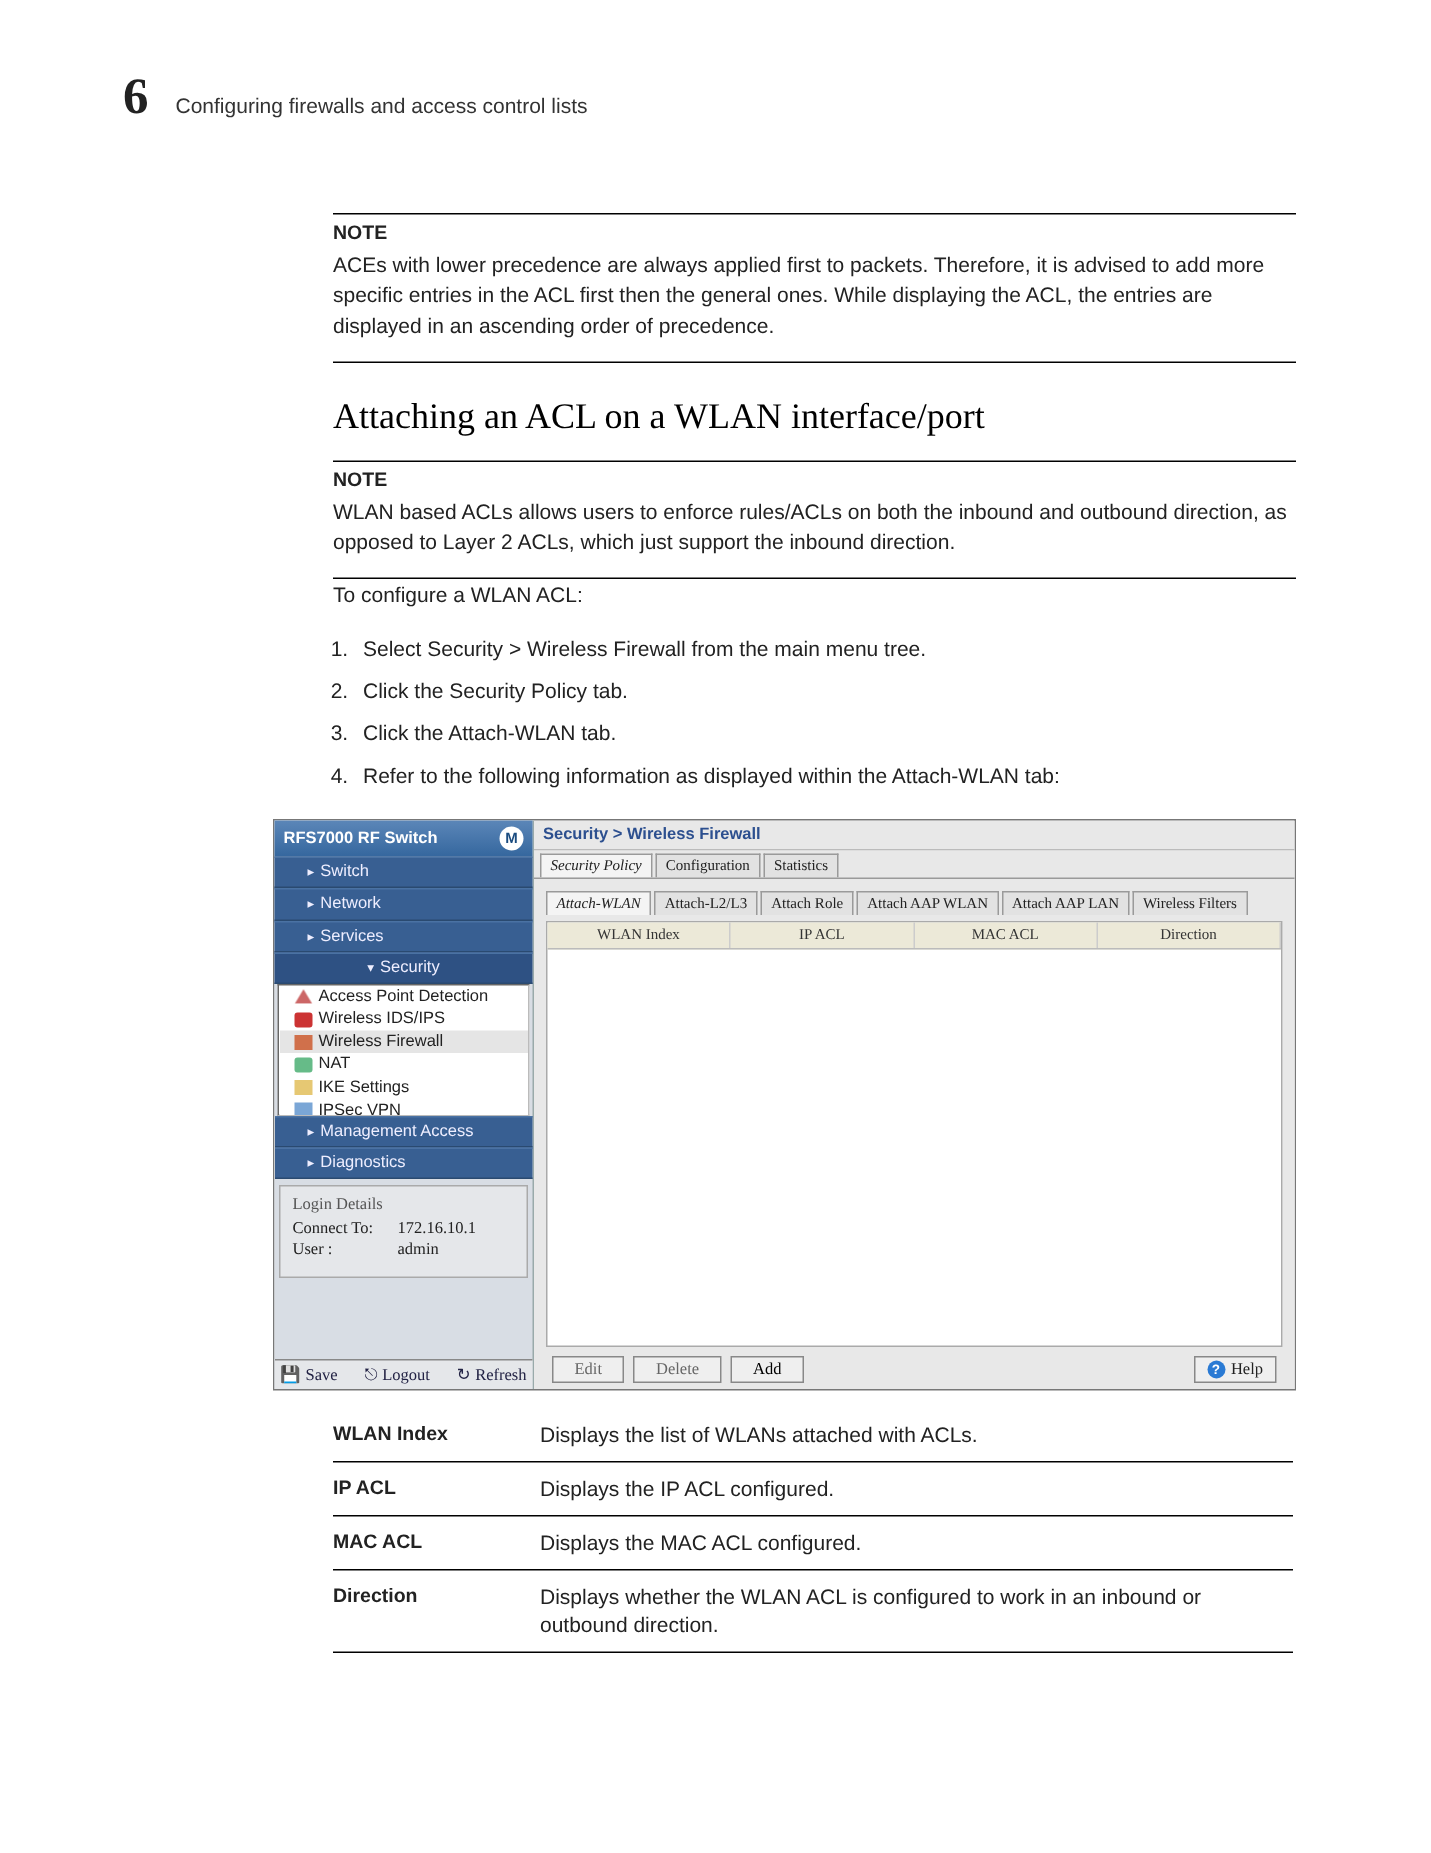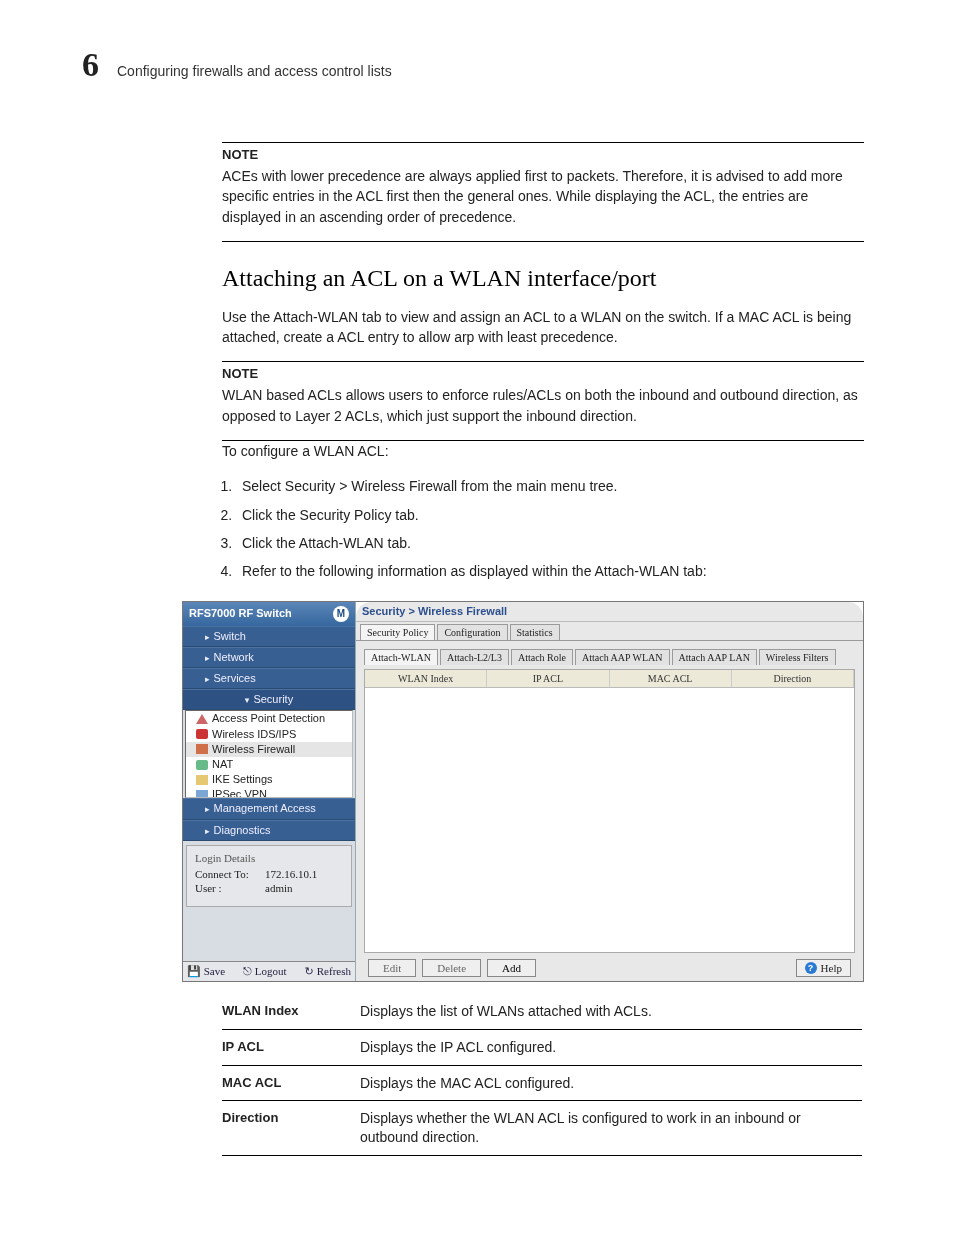--- a/index.html
+++ b/index.html
@@ -79,25 +79,25 @@
   .login h4{margin:0 0 4px 0;font:11px Tahoma;color:#555;}
   .login .kv{display:flex;gap:8px;font:11px Tahoma;color:#222;margin:2px 0;}
   .login .kv span:first-child{min-width:62px;}
   .msg{border:1px solid #aaa;margin:4px 3px;padding:4px 6px 14px;background:#e5e7ea;font:11px Tahoma;color:#555;}
   .sb-foot{
     margin-top:auto;border-top:1px solid #888;padding:3px 4px;background:#e5e7ea;
     display:flex;justify-content:space-between;font:11px Tahoma;color:#224;
   }
   .sb-foot span{display:flex;align-items:center;gap:3px;cursor:pointer;}
 
-  .main{flex:1;display:flex;flex-direction:column;background:#e8e8e8;border-radius:15px;}
+  .main{flex:1;display:flex;flex-direction:column;background:#e8e8e8;}
   .crumb{color:#2c4f8f;font-weight:bold;padding:3px 6px;border-bottom:1px solid #bbb;}
   .tabs1{display:flex;gap:2px;padding:2px 4px 0;background:#e8e8e8;}
   .tab{border:1px solid #9a9a9a;border-bottom:none;background:#e2e2e2;padding:2px 6px;font:10px Tahoma;cursor:pointer;}
-  .tab.active{background:#f4f4f4;}
+  .tab.active{background:#f4f4f4;font-style:italic;}
   .tabpane{flex:1;background:#e8e8e8;border-top:1px solid #9a9a9a;padding:8px 8px 4px;display:flex;flex-direction:column;}
   .tabs2{display:flex;gap:2px;margin-bottom:4px;}
   .tableframe{flex:1;background:#fff;border:1px solid #aaa;display:flex;flex-direction:column;}
   .thead{display:flex;background:#ece9d8;border-bottom:1px solid #bbb;}
   .th{flex:1;border-right:1px solid #ccc;text-align:center;padding:3px 0;font:10px Tahoma;color:#333;}
   .tbody{flex:1;}
   .btnrow{display:flex;gap:6px;align-items:center;padding:6px 4px 0;}
   .wbtn{border:1px solid #888;background:#efefef;padding:2px 14px;font:11px Tahoma;color:#666;cursor:pointer;}
   .wbtn.enabled{color:#000;}
   .spacer{flex:1;}
@@ -118,21 +118,20 @@
 </div>
 
 <div class="content">
 
   <hr>
   <div class="note-hd">NOTE</div>
   <p>ACEs with lower precedence are always applied first to packets. Therefore, it is advised to add more specific entries in the ACL first then the general ones. While displaying the ACL, the entries are displayed in an ascending order of precedence.</p>
   <hr>
 
   <h2>Attaching an ACL on a WLAN interface/port</h2>
-  <p>Use the Attach-WLAN tab to view and assign an ACL to a WLAN on the switch. If a MAC ACL is being attached, create a ACL entry to allow arp with least precedence.</p>
 
   <hr>
   <div class="note-hd">NOTE</div>
   <p>WLAN based ACLs allows users to enforce rules/ACLs on both the inbound and outbound direction, as opposed to Layer 2 ACLs, which just support the inbound direction.</p>
   <hr>
 
   <p>To configure a WLAN ACL:</p>
   <ol>
     <li>Select Security &gt; Wireless Firewall from the main menu tree.</li>
     <li>Click the Security Policy tab.</li>

